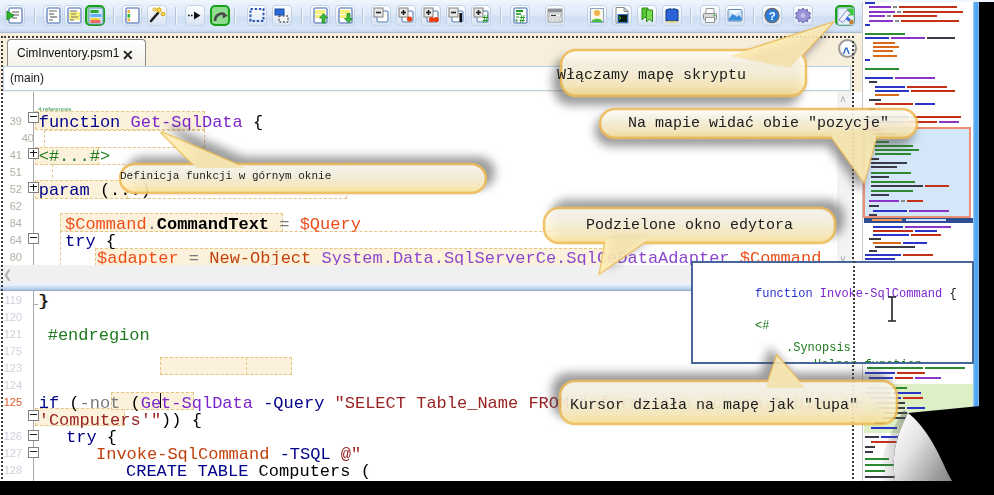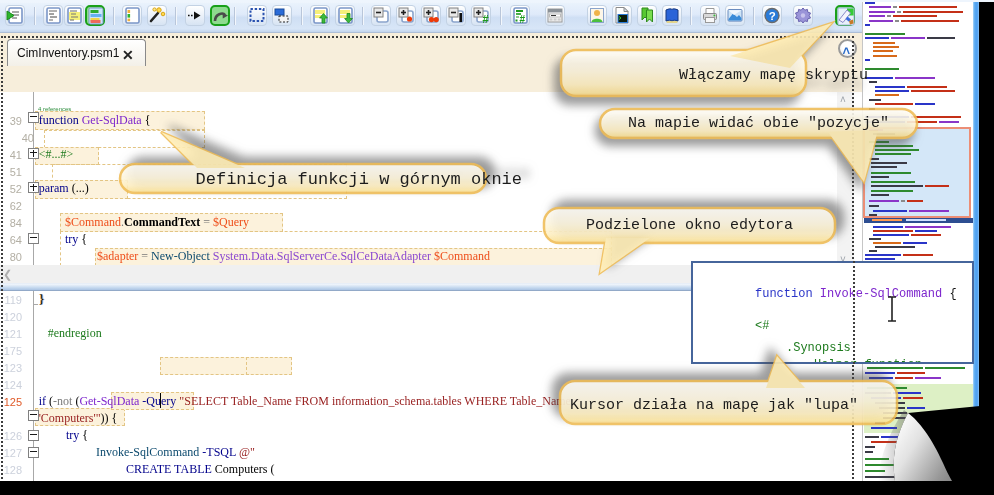--- a/index.html
+++ b/index.html
@@ -28,25 +28,25 @@
 .pane{background:#fff;}
 #pane1{left:0;top:92px;width:862px;height:173px;}
 #pane2{left:0;top:291px;width:862px;height:190px;}
 .gline{position:absolute;left:33px;top:0;width:1px;height:100%;background:#a8a8a8;}
 .lnum{position:absolute;width:22px;text-align:right;font-size:11px;font-family:"Liberation Sans",sans-serif;}
 .ln1{color:#b3afa4;}
 .ln2{color:#ccd1dc;}
 .fold{position:absolute;left:28px;width:9px;height:9px;border:1px solid #808080;background:#fff;box-sizing:content-box;}
 .fold:before{content:"";position:absolute;left:1px;top:3px;width:7px;height:1px;background:#1a1a1a;}
 .fold.plus:after{content:"";position:absolute;left:4px;top:1px;width:1px;height:7px;background:#1a1a1a;}
-.code{position:absolute;left:0;font-family:Liberation Serif, serif;font-size:12px;white-space:pre;color:#000;}
+.code{position:absolute;left:0;font-family:Liberation Mono, monospace;font-size:17px;white-space:pre;color:#000;}
 .hl{position:absolute;background:#fcf2dc;border:1px dashed #e3c584;box-sizing:border-box;}
 .hlt{position:absolute;border:1px dashed #e3c584;box-sizing:border-box;}
 .kw{color:#00008b;}
-.cmd{color:#0c4a6e;}
+.cmd{color:#c2410c;}
 .fn{color:#7d26cd;}
 .typ{color:#8a47d0;}
 .vr{color:#ee4e1a;}
 .st{color:#992222;}
 .op{color:#7a7a7a;}
 .cm{color:#1d7a1d;}
 .prop{color:#000;font-weight:bold;}
 
 #hscroll{left:0;top:265px;width:836px;height:18px;background:#f0f0f0;}
 #hscroll .arr{position:absolute;left:3px;top:3px;color:#aeaeae;font-size:11px;}
@@ -305,20 +305,21 @@
           <path d="M12 14 L16 12.6 L16.6 16.6 L13 17.4 Z" fill="#c87a28"></path>
         </svg>
       </div>
     </div>
 <div id="tabbar" class="abs">
 <div id="tab" class="abs">CimInventory.psm1<div id="tabx" class="abs">✕</div></div>
 <div id="circlebtn" class="abs">
         <div>˄</div>
       </div>
 </div>
+<div id="mainrow" class="abs">(main)</div>
 <div id="pane1" class="abs pane" style="overflow:hidden;">
       <div class="gline"></div>
       <div class="lnum ln1" style="top:23px;left:0;">39</div>
       <div class="lnum ln1" style="top:40px;left:0;margin-left:12px;">40</div>
       <div class="lnum ln1" style="top:57px;left:0;">41</div>
       <div class="lnum ln1" style="top:74px;left:0;">51</div>
       <div class="lnum ln1" style="top:91px;left:0;">52</div>
       <div class="lnum ln1" style="top:108px;left:0;">62</div>
       <div class="lnum ln1" style="top:125px;left:0;">84</div>
       <div class="lnum ln1" style="top:142px;left:0;">64</div>
@@ -521,21 +522,21 @@
             <stop offset=".92" stop-color="#fbe49e"></stop>
             <stop offset="1" stop-color="#f6d178"></stop>
           </linearGradient>
         </defs>
 <g opacity=".88">
 <polygon points="181,45 283,12 241,57" fill="#ffedb4" stroke="#f0bc55" stroke-width="2.5"></polygon>
 <rect x="12" y="39" width="245" height="46" rx="15" fill="url(#bg56150)" stroke="#f0bc55" stroke-width="2.5"></rect>
 <polygon points="181,45 283,12 241,57" fill="#ffedb4"></polygon>
 </g>
       </svg>
-<div class="btext" style="left:24px;top:56px;width:295px;font-size:15px;text-align:right;">Włączamy mapę skryptu</div>
+<div class="btext" style="left:8px;top:56px;width:295px;font-size:15px;text-align:left;">Włączamy mapę skryptu</div>
     </div>
 <div class="balloon" style="left:588px;top:97px;width:341px;height:97px;filter:drop-shadow(-4px 7px 5px rgba(75,75,75,.62));">
 <svg width="341" height="97" style="position:absolute;left:0;top:0;">
 <defs>
           <linearGradient id="bg600109" x1="0" y1="0" x2="0" y2="1">
 <stop offset="0" stop-color="#fffefa"></stop>
             <stop offset=".45" stop-color="#fff8e0"></stop>
             <stop offset=".75" stop-color="#fff0c2"></stop>
             <stop offset=".92" stop-color="#fbe49e"></stop>
             <stop offset="1" stop-color="#f6d178"></stop>
@@ -559,21 +560,21 @@
             <stop offset=".92" stop-color="#fbe49e"></stop>
             <stop offset="1" stop-color="#f6d178"></stop>
           </linearGradient>
         </defs>
 <g opacity=".88">
 <polygon points="89,48 53,12 137,48" fill="#ffedb4" stroke="#f0bc55" stroke-width="2.5"></polygon>
 <rect x="12" y="44" width="366" height="29" rx="15" fill="url(#bg120164)" stroke="#f0bc55" stroke-width="2.5"></rect>
 <polygon points="89,48 53,12 137,48" fill="#ffedb4"></polygon>
 </g>
       </svg>
-<div class="btext" style="left:12px;top:49.875px;width:402px;font-size:17px;text-align:right;">Definicja funkcji w górnym oknie</div>
+<div class="btext" style="left:12px;top:49.875px;width:402px;font-size:11px;text-align:left;">Definicja funkcji w górnym oknie</div>
     </div>
 <div class="balloon" style="left:532px;top:196px;width:315px;height:89px;filter:drop-shadow(8px -7px 5px rgba(75,75,75,.62));">
 <svg width="315" height="89" style="position:absolute;left:0;top:0;">
 <defs>
           <linearGradient id="bg544208" x1="0" y1="0" x2="0" y2="1">
 <stop offset="0" stop-color="#fffefa"></stop>
             <stop offset=".45" stop-color="#fff8e0"></stop>
             <stop offset=".75" stop-color="#fff0c2"></stop>
             <stop offset=".92" stop-color="#fbe49e"></stop>
             <stop offset="1" stop-color="#f6d178"></stop>

